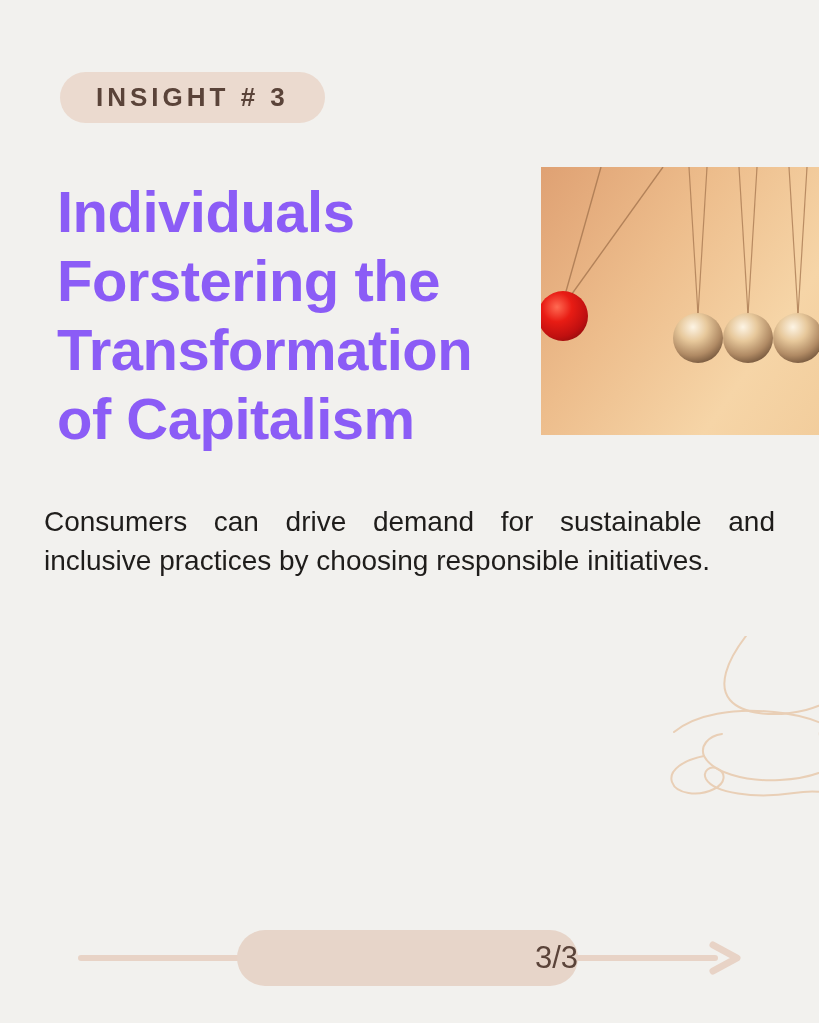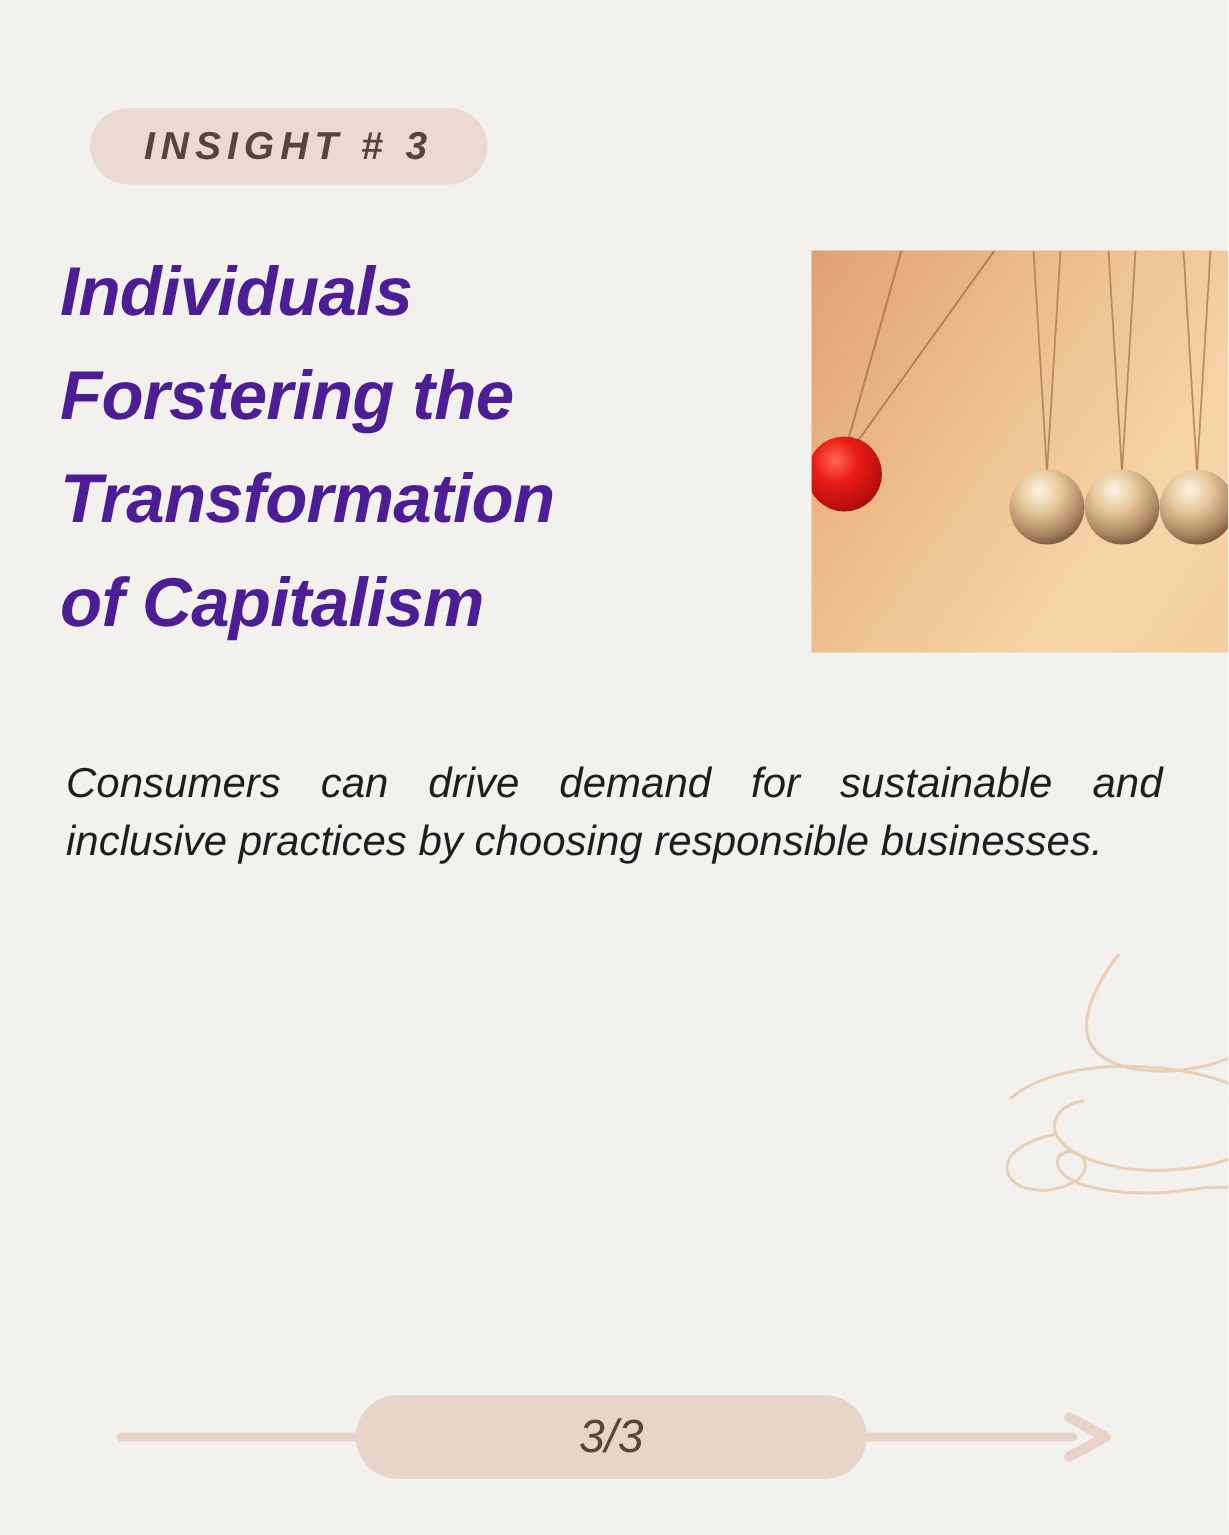--- a/index.html
+++ b/index.html
@@ -1,33 +1,32 @@
 <!DOCTYPE html>
 <html><head>
 <meta charset="utf-8">
 <style>
   html,body{margin:0;padding:0;}
   body{font-family:"Liberation Sans", sans-serif;}
   .canvas{
     position:relative;width:819px;height:1023px;background:#f2f1ee;
     overflow:hidden;
-    font-style:italic;
   }
   
   .badge{
     position:absolute;left:60px;top:72px;height:51px;padding:0 36px;
     background:#ebdacf;border-radius:27px;display:flex;align-items:center;justify-content:center;
   }
   .badge span{
     font-size:26px;font-weight:bold;letter-spacing:4px;color:#5a4339;
   }
   
   .heading{
-    position:absolute;left:40px;top:160px;width:490px;margin:0;
-    font-size:46px;line-height:69px;font-weight:bold;color:#4c1d95;
+    position:absolute;left:40px;top:160px;width:490px;margin:17px;
+    font-size:58px;line-height:69px;font-weight:bold;color:#8b5cf6;
     white-space:pre-line;letter-spacing:-0.5px;
   }
   
   .photo{
     position:absolute;left:541px;top:167px;width:278px;height:268px;
     background:linear-gradient(125deg,#dfa173 0%,#edbd8c 38%,#f6d5a7 75%,#f2cd9c 100%);
     overflow:hidden;
   }
   .photo svg{display:block;}
   
@@ -43,21 +42,21 @@
     text-align:justify;
   }
   
   .pg-line{
     position:absolute;height:6px;background:#e8d3c6;border-radius:3px;top:955px;
   }
   .pg-line.left{left:78px;width:180px;}
   .pg-line.right{left:560px;width:158px;}
   .pg-pill{
     position:absolute;left:237px;top:930px;width:341px;height:56px;border-radius:28px;
-    background:#e7d5c9;display:flex;align-items:center;justify-content:center;
+    background:#e7d5c9;display:flex;align-items:center;justify-content:flex-end;
   }
   .pg-pill span{font-size:31px;color:#5a4339;}
   .pg-arrow{position:absolute;left:704px;top:938px;}
 </style>
 </head>
 <body>
 
 <div class="canvas">
 
   <div class="badge">
@@ -108,21 +107,21 @@
   <svg class="cup-art" width="200" height="170" viewBox="0 0 200 170">
     <g fill="none" stroke="#e9cfb6" stroke-width="2" stroke-linecap="round">
       <path d="M 84,0 C 64,26 56,50 68,64 C 80,78 112,82 144,74 C 170,67 188,52 198,34"></path>
       <path d="M 200,96 C 188,84 168,82 160,92 C 154,100 162,109 172,107 C 184,104 188,92 180,84"></path>
       <path d="M 12,96 C 34,78 72,72 112,76 C 152,80 182,94 184,110 C 186,128 156,142 118,144 C 82,146 50,136 42,120 C 38,110 46,100 60,98"></path>
       <path d="M 42,120 C 22,124 6,134 10,146 C 14,158 36,161 52,153 C 64,147 64,137 56,133 C 48,129 40,135 44,143 C 52,157 92,163 132,157 C 162,152 186,160 200,170"></path>
     </g>
   </svg>
 
   <div class="body-text">
-    <p>Consumers can drive demand for sustainable and inclusive practices by choosing responsible businesses.</p>
+    <p>Consumers can drive demand for sustainable and inclusive practices by choosing responsible initiatives.</p>
   </div>
 
   <div class="pg-line left"></div>
   <div class="pg-line right"></div>
   <div class="pg-pill">
     <span>3/3</span>
   </div>
   <svg class="pg-arrow" width="44" height="40" viewBox="0 0 44 40">
     <polyline points="9,7 33,20 9,33" fill="none" stroke="#e8d3c6" stroke-width="7" stroke-linecap="round" stroke-linejoin="round"></polyline>
   </svg>

